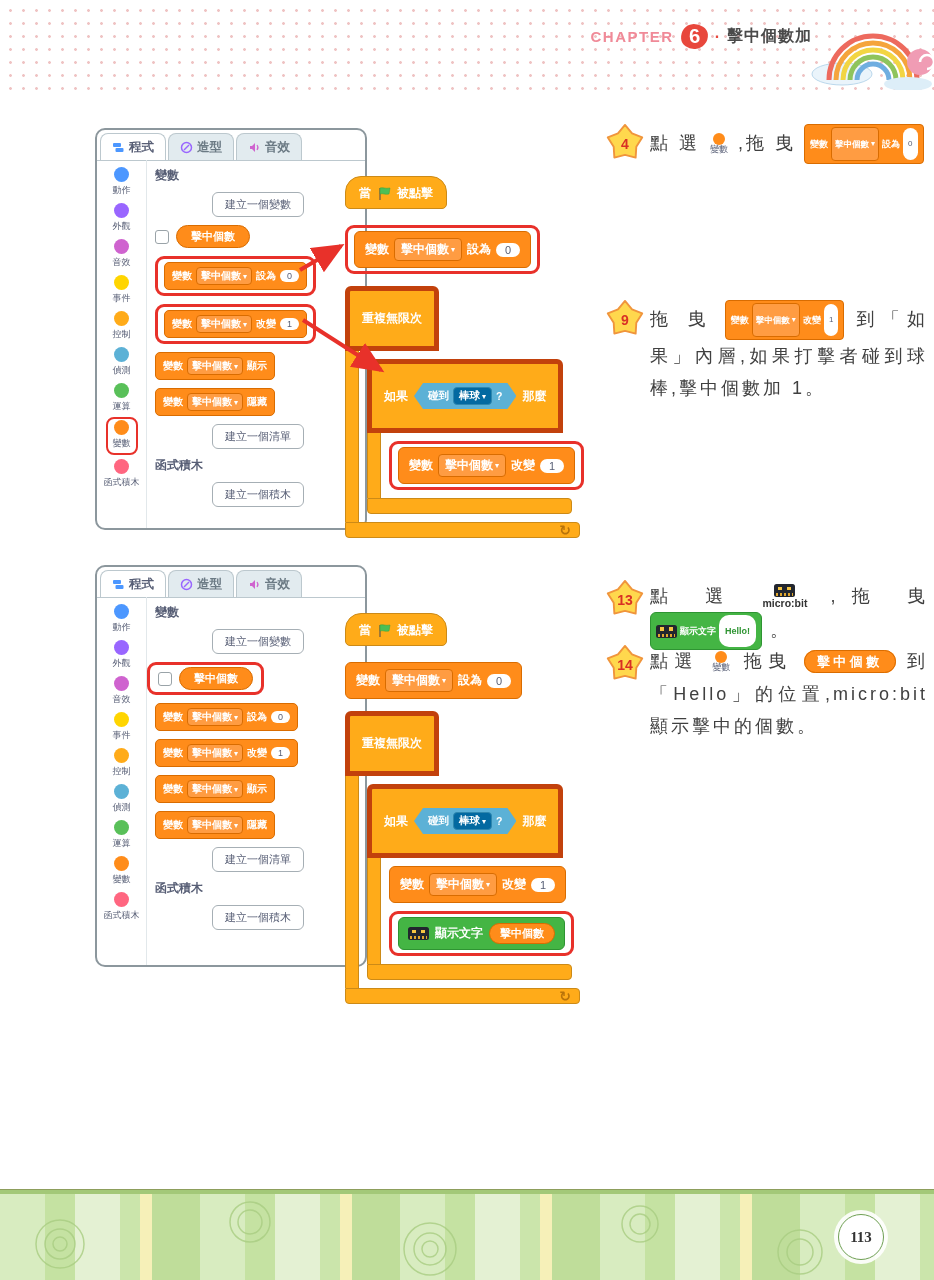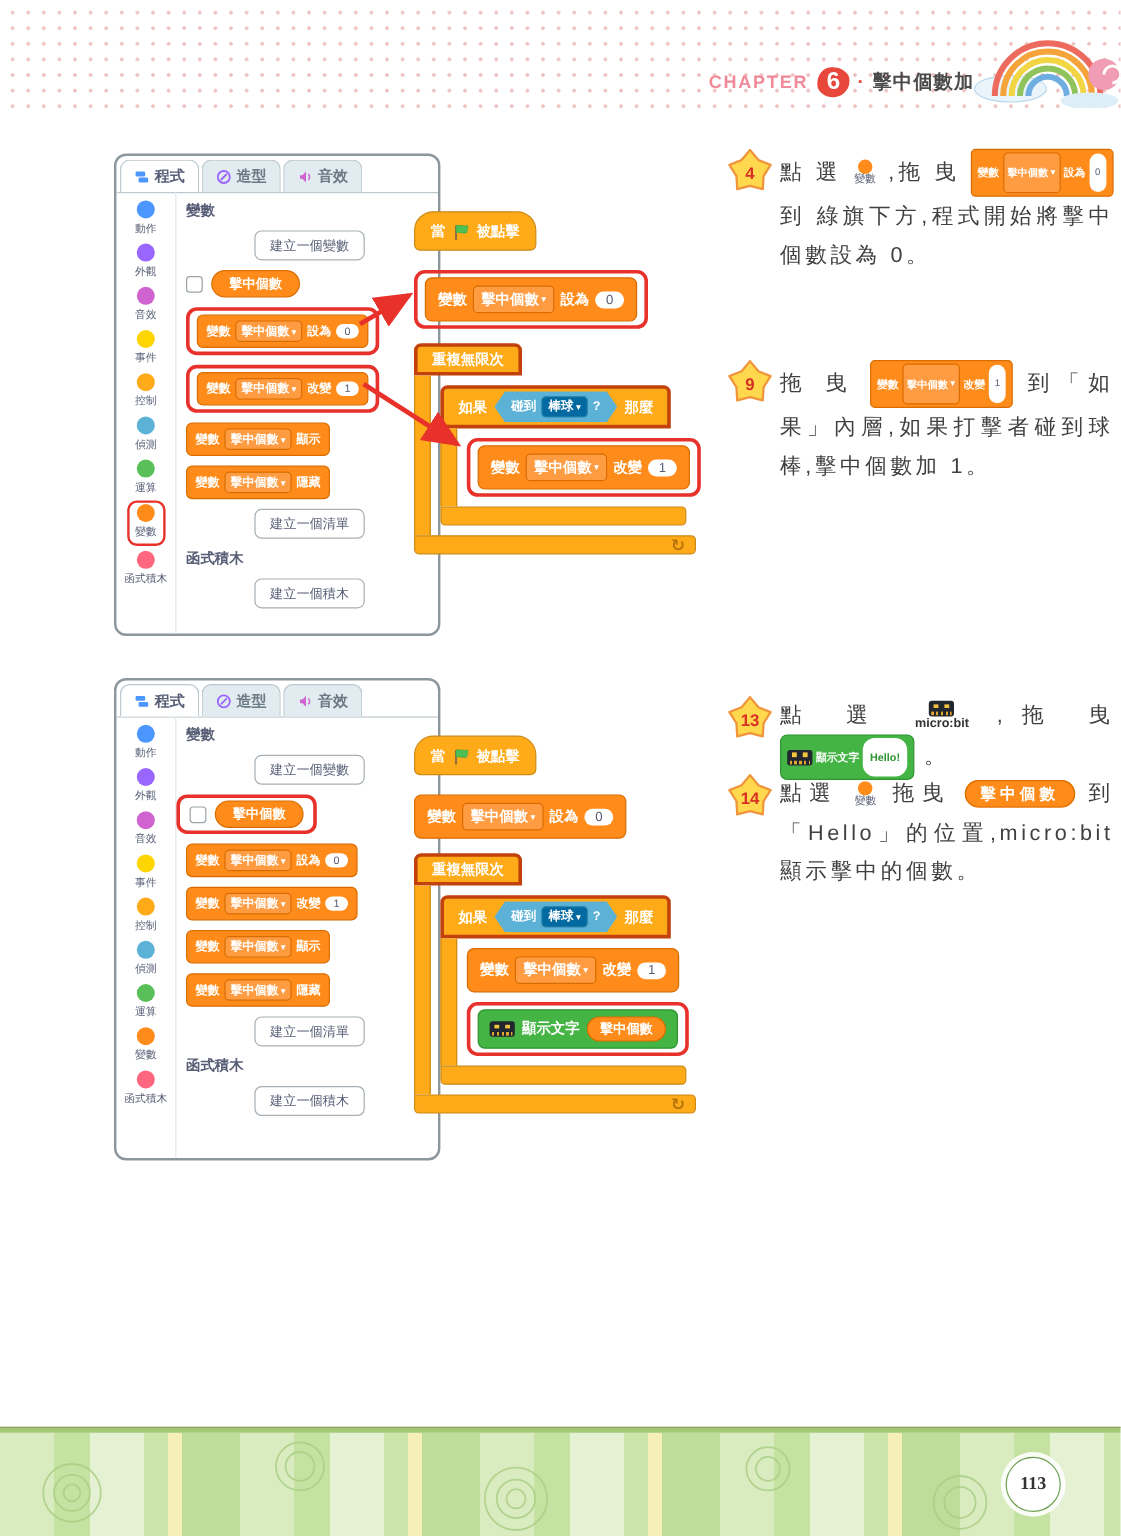--- a/index.html
+++ b/index.html
@@ -3,21 +3,21 @@
 <meta charset="utf-8">
 <style>
   html,body{margin:0;padding:0;background:#fff;}
   body{font-family:"Liberation Sans","DejaVu Sans",sans-serif;color:#333;}
   .page{position:relative;width:934px;height:1280px;background:#fff;overflow:hidden;margin:0 auto;}
 
   
   .dots{position:absolute;top:0;left:0;right:0;height:92px;
     background-image:radial-gradient(circle,#EFC3C3 1.3px,transparent 1.5px);
     background-size:13px 13px;background-position:4px 4px;z-index:0;}
-  .chapter{position:absolute;top:56px;right:122px;display:flex;align-items:center;gap:7px;z-index:2;}
+  .chapter{position:absolute;top:24px;right:122px;display:flex;align-items:center;gap:7px;z-index:2;}
   .ch-label{color:#F08A98;font-weight:800;font-size:15px;letter-spacing:1.5px;}
   .ch-num{background:#E8473C;color:#fff;font-weight:800;font-size:20px;padding:1px 8px;
     border-radius:45% 55% 50% 50%/55% 45% 55% 45%;transform:rotate(-4deg);}
   .ch-sep{color:#E8473C;font-weight:800;}
   .ch-title{color:#4A4A4A;font-weight:700;font-size:16px;letter-spacing:1px;}
   .rainbow{position:absolute;top:2px;right:-4px;z-index:2;}
 
   
   .shot{position:absolute;left:95px;width:505px;height:402px;z-index:1;}
   .palette{position:absolute;left:0;top:0;width:268px;height:398px;background:#fff;
@@ -59,22 +59,22 @@
   .hlbox{border:3px solid #E8312A;border-radius:9px;padding:3px 6px;width:max-content;}
 
   .script{position:absolute;left:250px;top:48px;display:flex;flex-direction:column;
     align-items:flex-start;z-index:3;}
   .gap16{margin-top:16px;}
   .gap12{margin-top:12px;}
   .hat{position:relative;display:inline-flex;align-items:center;gap:6px;background:#FFAB19;
     border:1px solid #CC8A17;border-radius:16px 16px 5px 5px;color:#fff;font-size:12px;
     font-weight:700;padding:8px 13px 6px;}
   .cblock{display:flex;flex-direction:column;align-items:flex-start;font-size:12px;font-weight:700;color:#fff;}
-  .cb-top{display:inline-flex;align-items:center;gap:6px;background:#FFAB19;border:3px solid #c2410c;
-    border-radius:6px 6px 0 0;padding:2px 12px;}
+  .cb-top{display:inline-flex;align-items:center;gap:6px;background:#FFAB19;border:5px solid #c2410c;
+    border-radius:6px 6px 0 0;padding:19px 12px;}
   .cb-mid{display:flex;align-items:stretch;}
   .cb-spine{width:12px;background:#FFAB19;border-left:1px solid #CC8A17;border-right:1px solid #CC8A17;}
   .cb-inner{display:flex;flex-direction:column;align-items:flex-start;gap:8px;padding:8px 0 8px 8px;}
   .cb-bot{background:#FFAB19;border:1px solid #CC8A17;border-radius:0 4px 4px 4px;height:16px;
     display:flex;align-items:center;justify-content:flex-end;padding:0 8px;box-sizing:border-box;}
   .cb-bot.loop::after{content:"↻";color:#B8730A;font-weight:900;font-size:14px;line-height:1;}
   .hex{display:inline-flex;align-items:center;gap:4px;background:#5CB1D6;padding:4px 14px;font-size:10.5px;
     clip-path:polygon(9px 0,calc(100% - 9px) 0,100% 50%,calc(100% - 9px) 100%,9px 100%,0 50%);}
   .hex-dd{display:inline-flex;align-items:center;background:#0369a1;border:1px solid #2E86AE;
     border-radius:4px;padding:1px 5px;}
@@ -348,21 +348,20 @@
         </span>
       <span>,拖 曳</span>
       <span class="vblock sm">
         <span>變數</span>
         <span class="dd">
             <span>擊中個數</span>
           </span>
         <span>設為</span>
         <span class="oval">0</span>
       </span>
-      <span>到 綠旗下方,程式開始將擊中個數設為 0。</span>
     </div>
   </div>
 
   <div class="step" style="top:300px">
     <div class="step-badge">
       <svg width="38" height="38" viewBox="0 0 40 40">
         <polygon points="20,1 27.4,9.9 38.1,14.1 31.9,23.9 31.2,35.4 20,32.5 8.8,35.4 8.1,23.9 1.9,14.1 12.6,9.9" fill="#FFD84D" stroke="#F0953C" stroke-width="2" stroke-linejoin="round"></polygon>
       </svg>
       <span class="step-num">9</span>
     </div>

